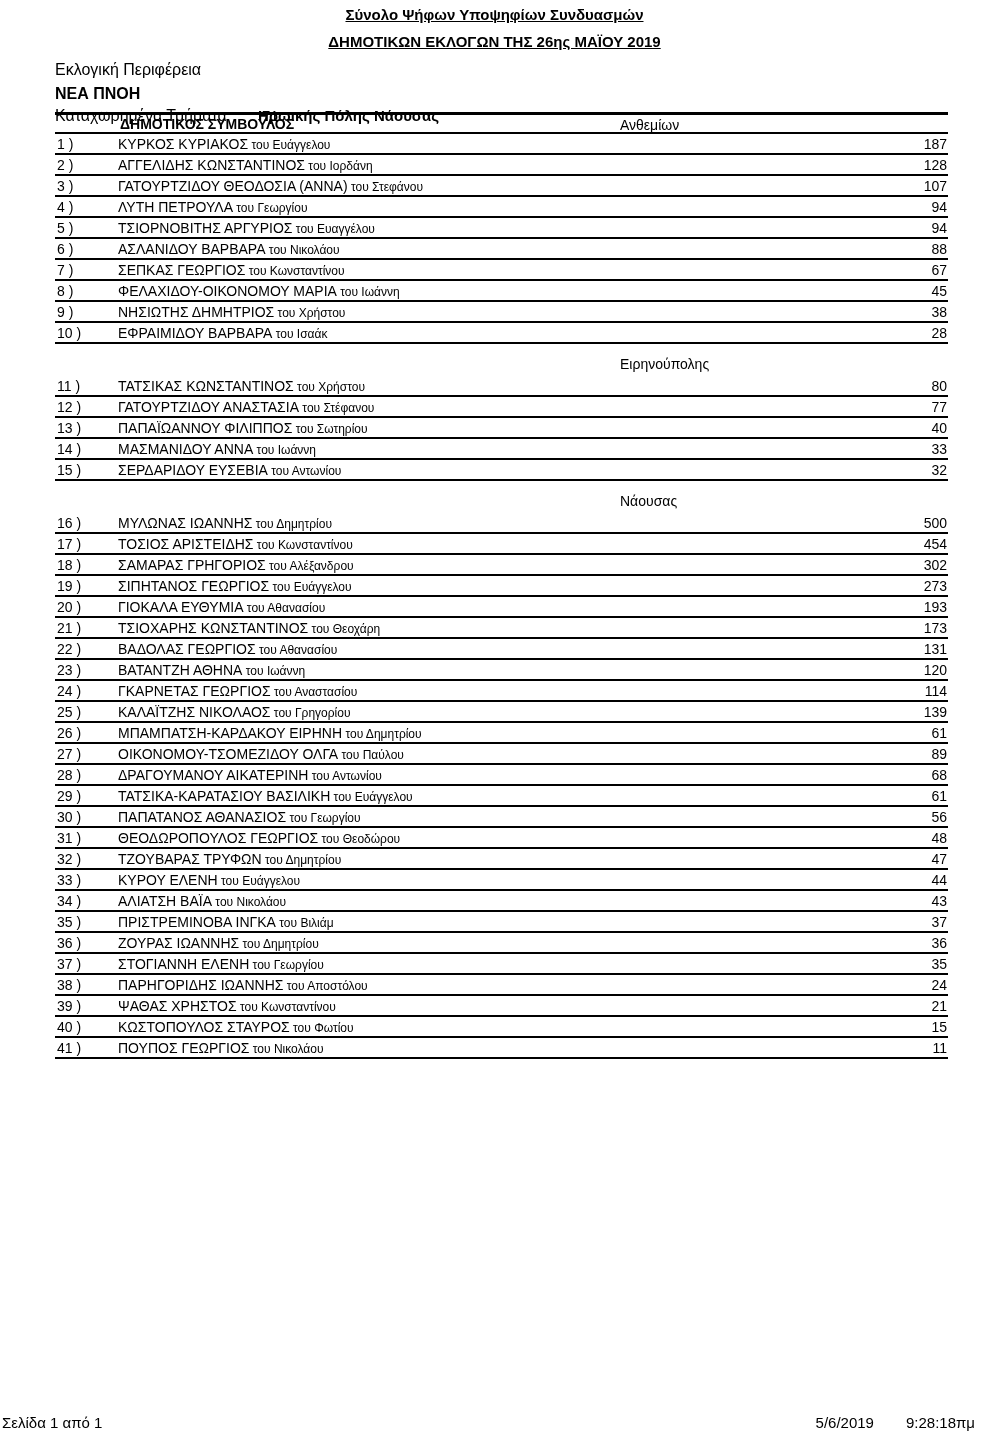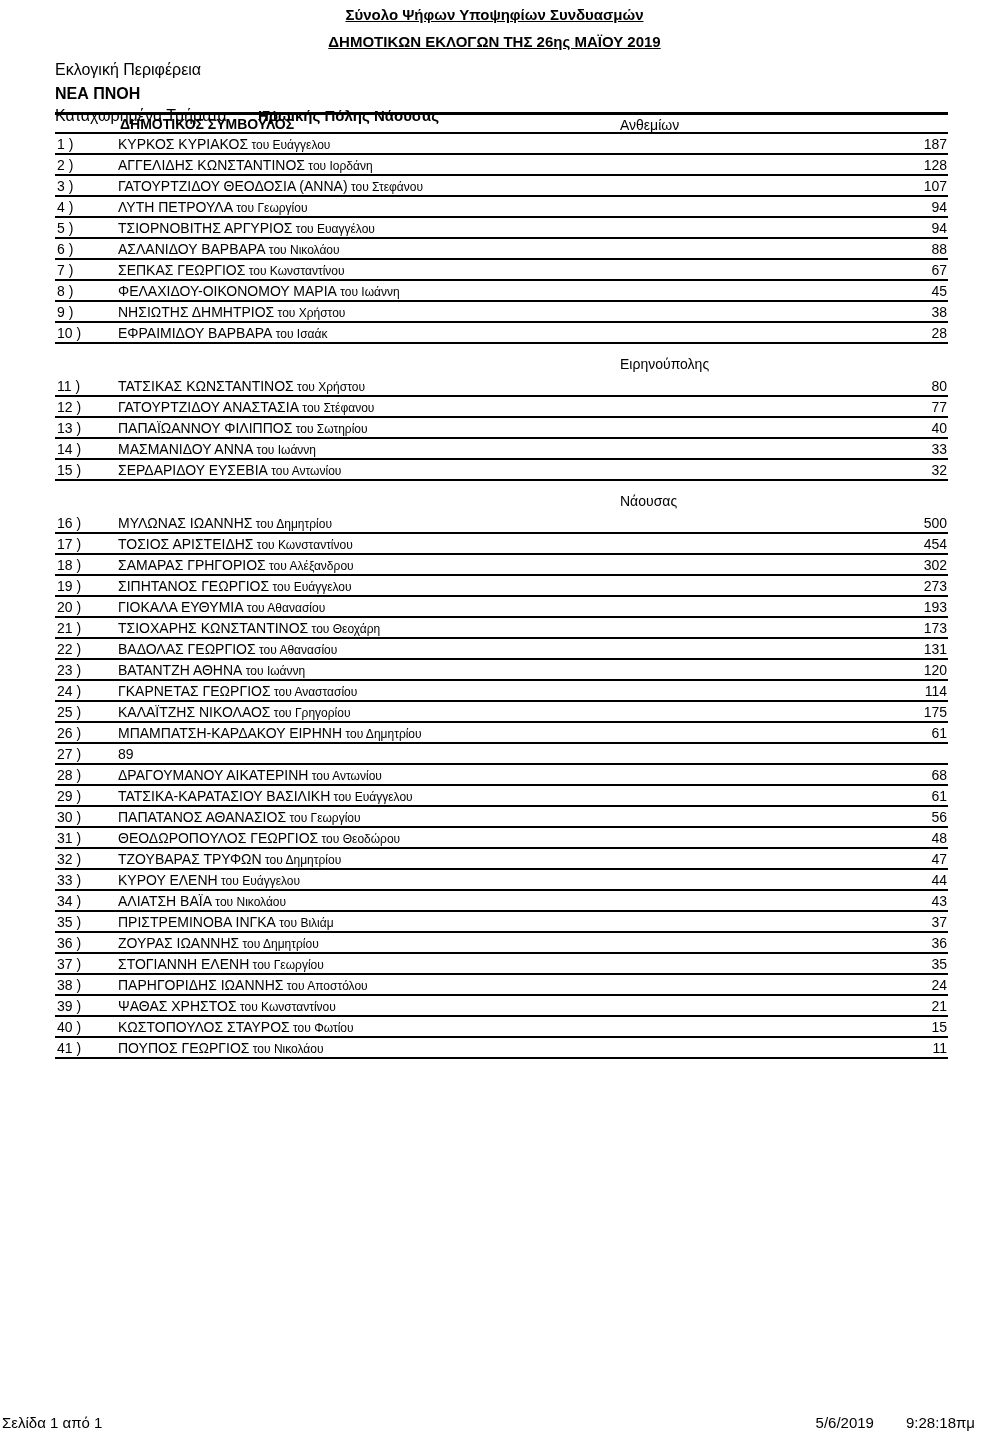--- a/index.html
+++ b/index.html
@@ -192,29 +192,30 @@
     <span class="c-votes">120</span>
   </div>
     <div class="c-row">
     <span class="c-num">24 )</span>
     <span class="c-name"><span class="caps">ΓΚΑΡΝΕΤΑΣ ΓΕΩΡΓΙΟΣ</span><span class="patro"> του Αναστασίου</span></span>
     <span class="c-votes">114</span>
   </div>
     <div class="c-row">
     <span class="c-num">25 )</span>
     <span class="c-name"><span class="caps">ΚΑΛΑΪΤΖΗΣ ΝΙΚΟΛΑΟΣ</span><span class="patro"> του Γρηγορίου</span></span>
-    <span class="c-votes">175</span>
+    <span class="c-votes">139</span>
   </div>
     <div class="c-row">
     <span class="c-num">26 )</span>
     <span class="c-name"><span class="caps">ΜΠΑΜΠΑΤΣΗ-ΚΑΡΔΑΚΟΥ ΕΙΡΗΝΗ</span><span class="patro"> του Δημητρίου</span></span>
     <span class="c-votes">61</span>
   </div>
     <div class="c-row">
     <span class="c-num">27 )</span>
+    <span class="c-name"><span class="caps">ΟΙΚΟΝΟΜΟΥ-ΤΣΟΜΕΖΙΔΟΥ ΟΛΓΑ</span><span class="patro"> του Παύλου</span></span>
     <span class="c-votes">89</span>
   </div>
     <div class="c-row">
     <span class="c-num">28 )</span>
     <span class="c-name"><span class="caps">ΔΡΑΓΟΥΜΑΝΟΥ ΑΙΚΑΤΕΡΙΝΗ</span><span class="patro"> του Αντωνίου</span></span>
     <span class="c-votes">68</span>
   </div>
     <div class="c-row">
     <span class="c-num">29 )</span>
     <span class="c-name"><span class="caps">ΤΑΤΣΙΚΑ-ΚΑΡΑΤΑΣΙΟΥ ΒΑΣΙΛΙΚΗ</span><span class="patro"> του Ευάγγελου</span></span>

